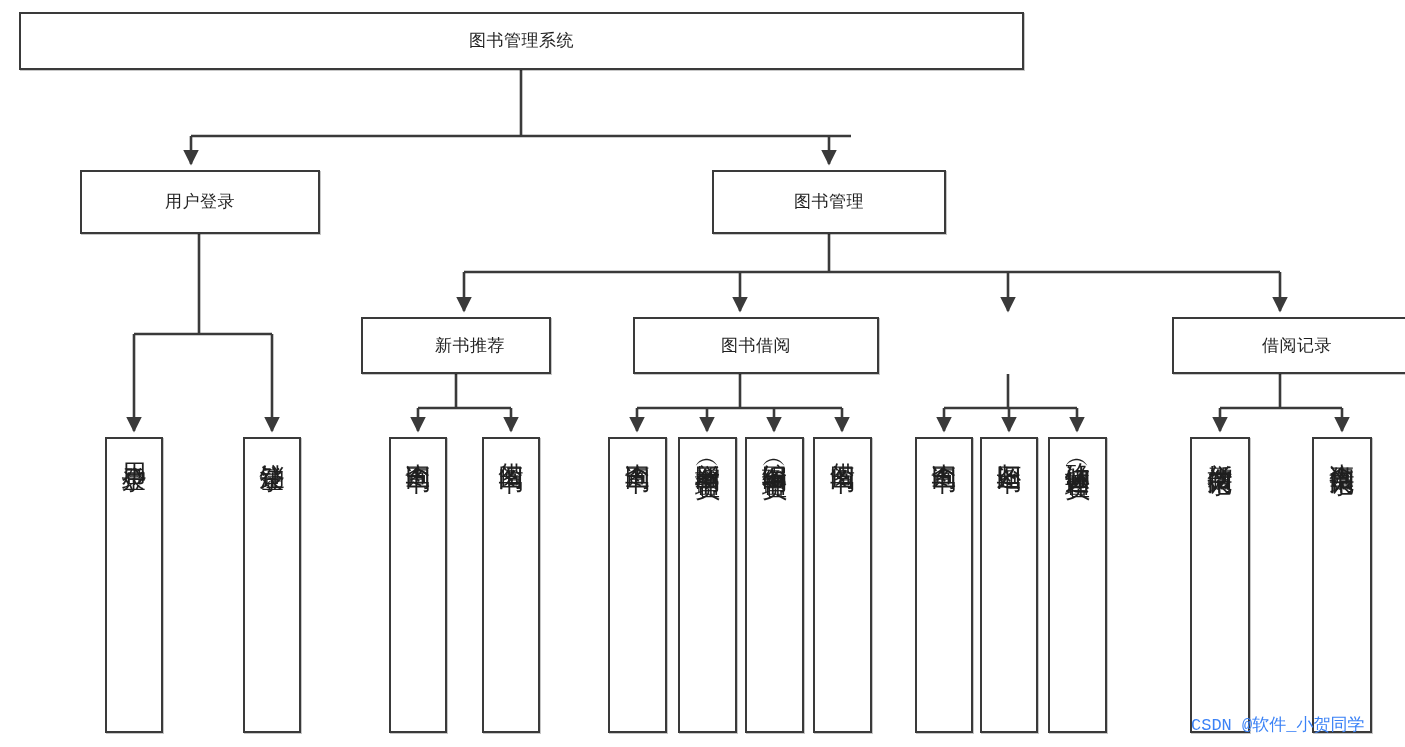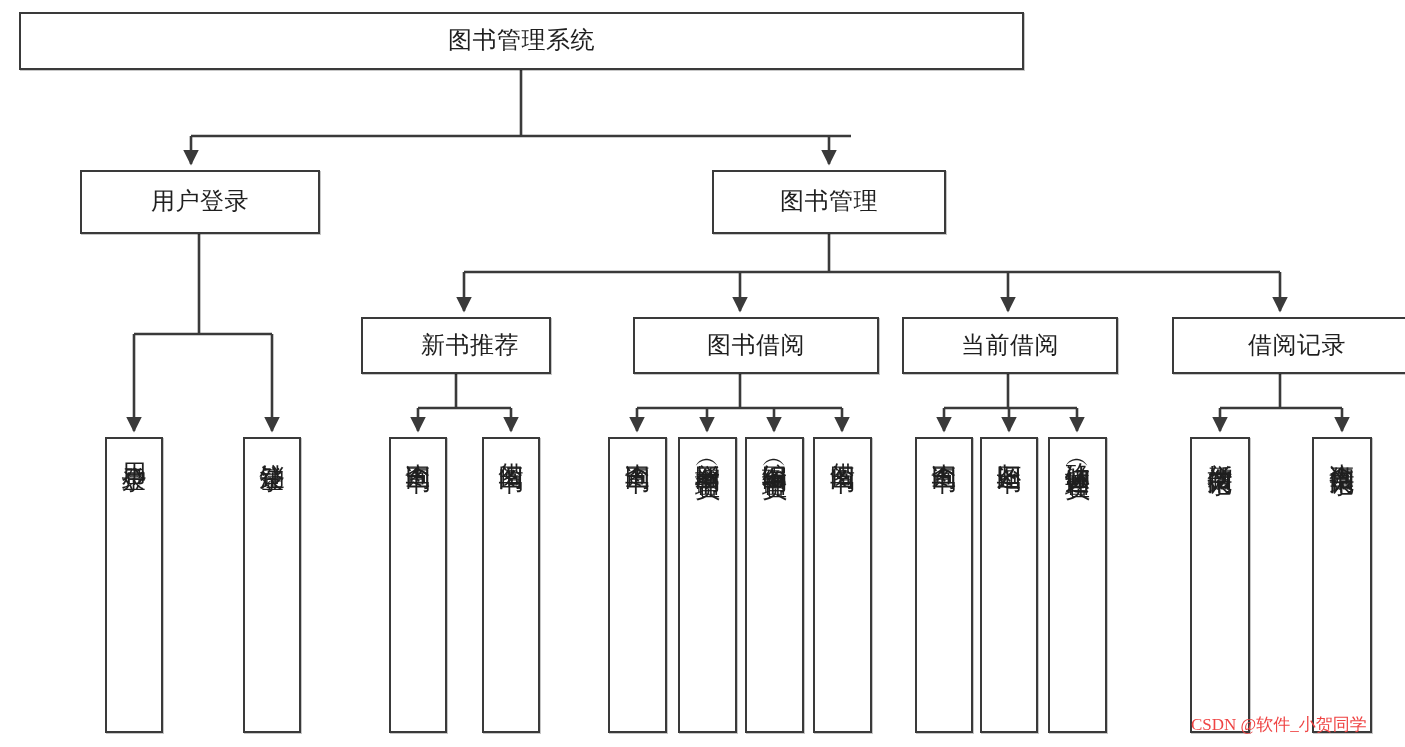--- a/index.html
+++ b/index.html
@@ -36,21 +36,21 @@
     box-shadow: 1px 1px 0 rgba(0,0,0,0.22);
     z-index: 2;
   }
   .node .label {
     display: block;
     line-height: 1.05;
     letter-spacing: 0.5px;
   }
   
   .node.h .label {
-    font-size: 24px;
+    font-size: 17px;
     white-space: nowrap;
   }
   
   .node.v {
     align-items: flex-start;
     justify-content: center;
     padding-top: 4px;
   }
   .node.v .label {
     writing-mode: vertical-rl;
@@ -58,24 +58,24 @@
     font-size: 25px;
     line-height: 1.0;
     letter-spacing: 2px;
     white-space: nowrap;
   }
   .watermark {
     position: absolute;
     left: 1191px;
     top: 713px;
     font-size: 17px;
-    color: #ef4444;
+    color: #3b82f6;
     white-space: nowrap;
     z-index: 5;
-    font-family: Liberation Serif, serif;
+    font-family: Liberation Mono, monospace;
   }
 </style>
 </head>
 <body>
 
 <div id="canvas">
 
   <svg id="edges" viewBox="0 0 1405 747" xmlns="http://www.w3.org/2000/svg">
     <defs>
       <marker id="arrow" viewBox="0 0 10 10" refX="9" refY="5" markerWidth="6" markerHeight="6" orient="auto-start-reverse">
@@ -136,23 +136,20 @@
   <div class="node h" style="left:712px; top:170px; width:234px; height:64px;">
     <span class="label">图书管理</span>
   </div>
 
   <div class="node h" style="left:361px; top:317px; width:190px; height:57px;padding-left:28px;">
     <span class="label">新书推荐</span>
   </div>
   <div class="node h" style="left:633px; top:317px; width:246px; height:57px;">
     <span class="label">图书借阅</span>
   </div>
-  <div class="node h" style="left:902px; top:317px; width:216px; height:57px;">
-    <span class="label">当前借阅</span>
-  </div>
   <div class="node h" style="left:1172px; top:317px; width:250px; height:57px;">
     <span class="label">借阅记录</span>
   </div>
 
   <div class="node v" style="left:105px; top:437px; width:58px; height:296px;">
     <span class="label">用户登录</span>
   </div>
   <div class="node v" style="left:243px; top:437px; width:58px; height:296px;">
     <span class="label">注销登录</span>
   </div>

